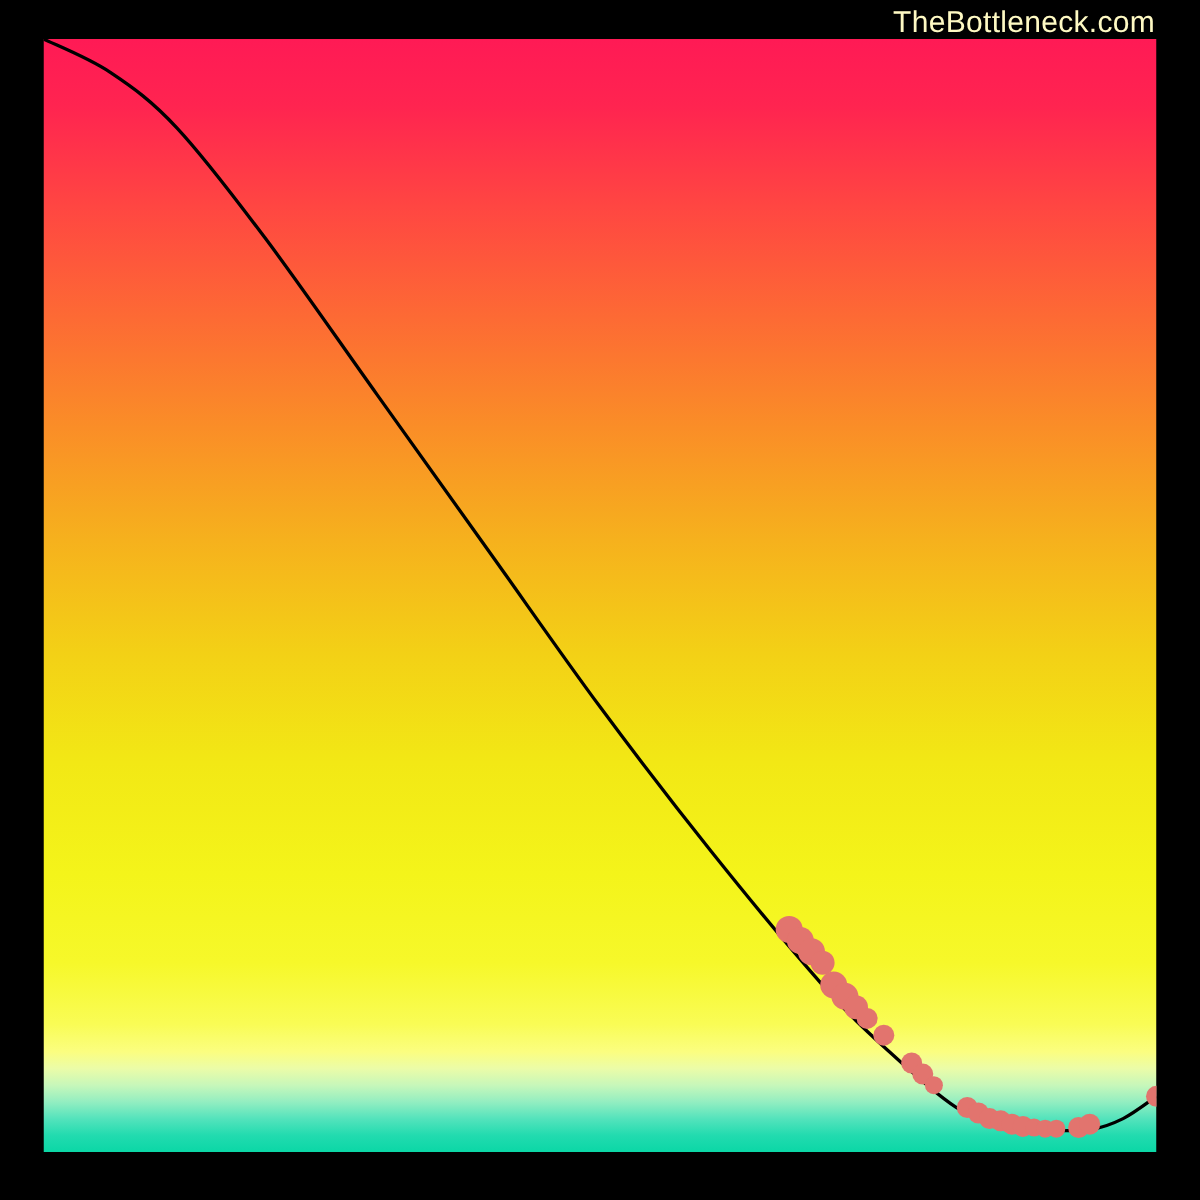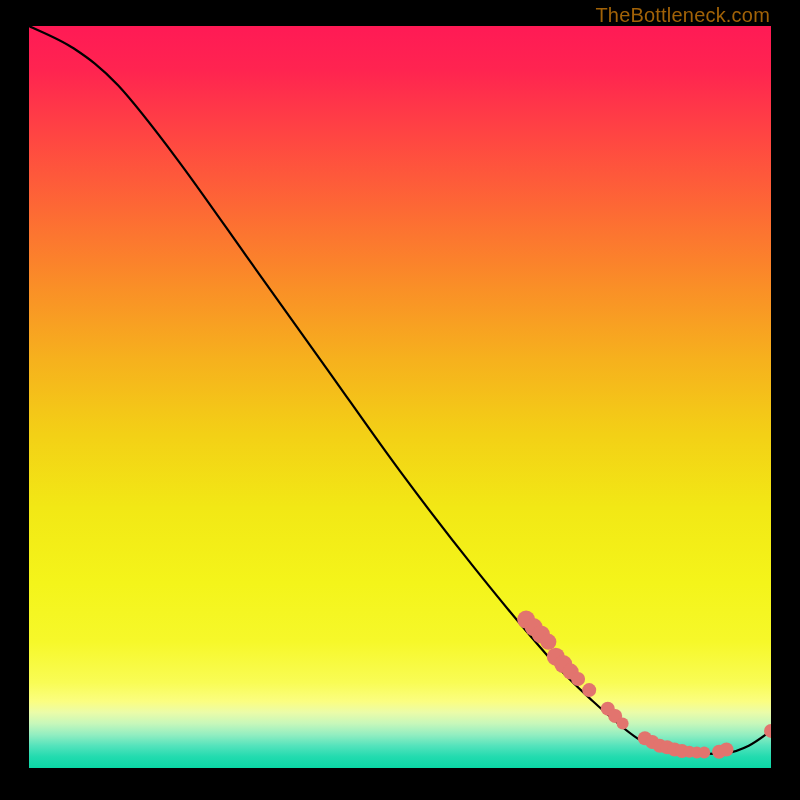--- a/index.html
+++ b/index.html
@@ -25,21 +25,21 @@
     width: 742px;
     height: 742px;
   }
   .watermark {
     position: absolute;
     top: 4px;
     right: 30px;
     font-family: Arial, Helvetica, sans-serif;
     font-size: 20px;
     font-weight: 500;
-    color: #a16207;
+    color: #fef9c3;
     letter-spacing: 0.2px;
   }
   .curve {
     stroke: #000;
     stroke-width: 2.2;
     fill: none;
   }
   .dot {
     fill: #e2746e;
     stroke: none;

